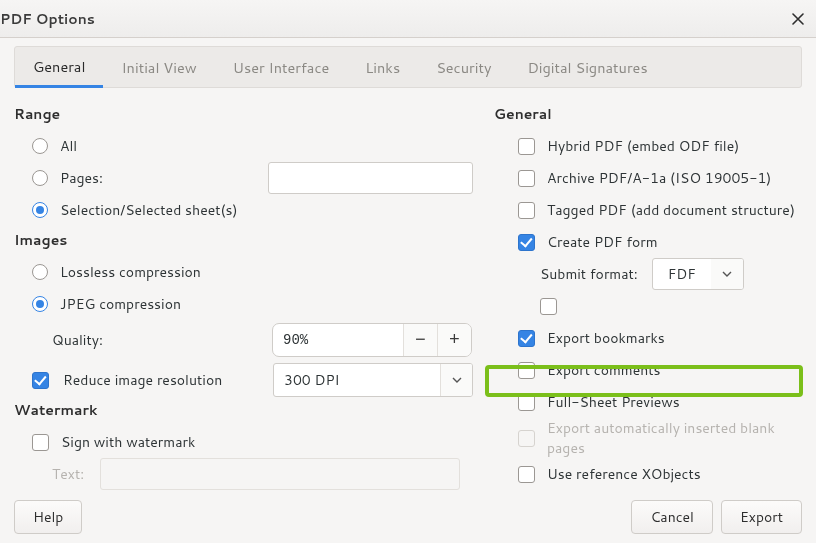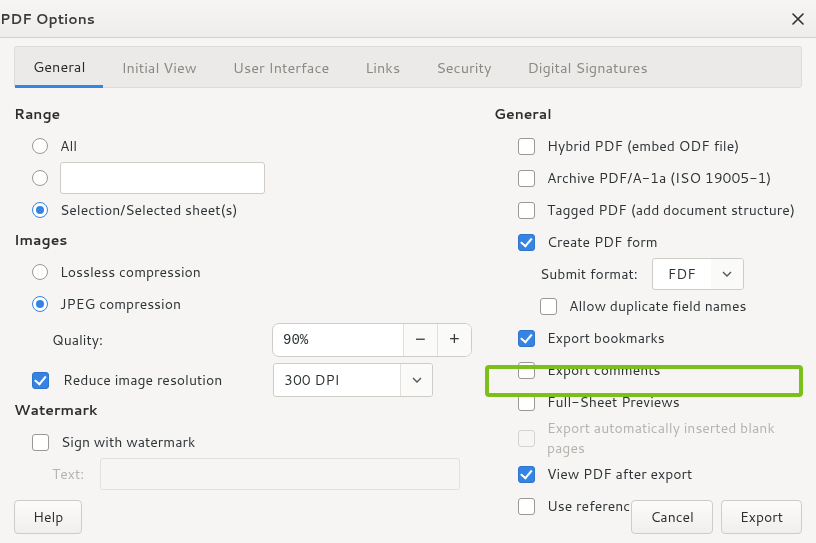--- a/index.html
+++ b/index.html
@@ -104,21 +104,21 @@
     font-family:Liberation Mono, monospace;
   }
   .spin .val { flex:1; padding:0 10px; display:flex; align-items:center; }
   .spin .btn {
     width:34px; border-left:1px solid #e3e0dc;
     display:flex; align-items:center; justify-content:center;
     font-size:18px; color:#3a3a3a; cursor:pointer;
     background:#fafaf9;
   }
   .combo {
-    display:flex; height:34px; width:160px;
+    display:flex; height:34px; width:200px;
     border:1px solid #cfccc8; border-radius:3px; background:#fff;
     overflow:hidden;
   }
   .combo .val { flex:1; padding:0 10px; display:flex; align-items:center; }
   .combo .arrow {
     width:32px; border-left:1px solid #e3e0dc;
     display:flex; align-items:center; justify-content:center;
     cursor:pointer; background:#fafaf9;
   }
   .combo.small { width:92px; height:32px; border-color:#cfccc8; }
@@ -171,20 +171,21 @@
 
   <div class="col col-left">
     <div class="section-h">Range</div>
 
     <div class="row">
       <span class="radio"></span>
       <label>All</label>
     </div>
     <div class="row">
       <span class="radio"></span>
+      <label style="width:200px">Pages:</label>
       <input class="textfield" style="">
     </div>
     <div class="row">
       <span class="radio checked"></span>
       <label>Selection/Selected sheet(s)</label>
     </div>
 
     <div class="section-h" style="margin-top:4px">Images</div>
     <div class="row">
       <span class="radio"></span>
@@ -251,41 +252,36 @@
         <span class="val">FDF</span>
         <span class="arrow" style="border:none">
           <svg viewBox="0 0 10 6">
               <path d="M1 1 L5 5 L9 1" fill="none" stroke="#555" stroke-width="1.4"></path>
             </svg>
         </span>
       </div>
     </div>
     <div class="row indent3" style="padding-left:46px">
       <span class="check"></span>
-      <label>Allow duplicate field names</label>
     </div>
     <div class="row indent3">
       <span class="check checked"></span>
       <label>Export bookmarks</label>
     </div>
     <div class="row indent3">
       <span class="check"></span>
       <label>Export comments</label>
     </div>
     <div class="row indent3">
       <span class="check"></span>
       <label>Full-Sheet Previews</label>
     </div>
     <div class="row indent3 disabled">
       <span class="check"></span>
       <label>Export automatically inserted blank pages</label>
-    </div>
-    <div class="row indent3">
-      <span class="check checked"></span>
-      <label>View PDF after export</label>
     </div>
     <div class="row indent3">
       <span class="check"></span>
       <label>Use reference XObjects</label>
     </div>
   </div>
 </div>
 
 <div class="bottombar">
   <div class="btn-std">Help</div>

